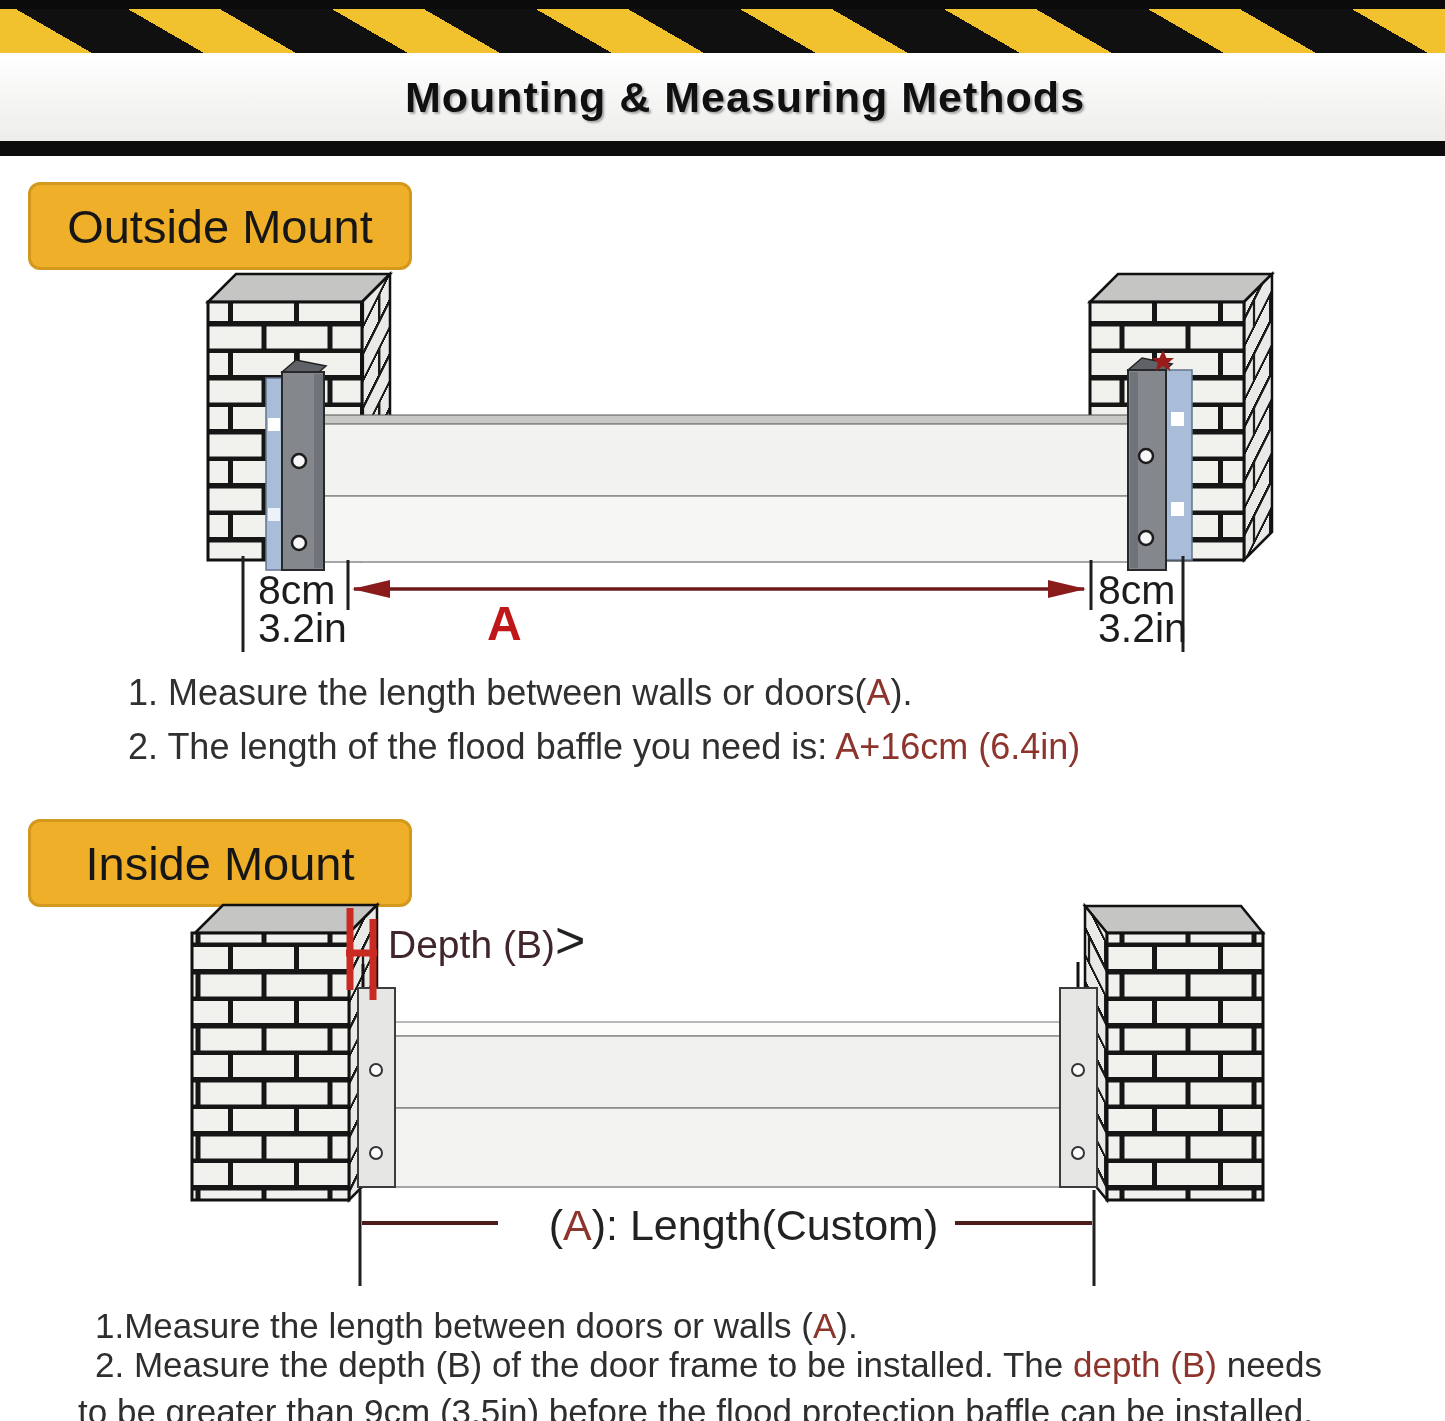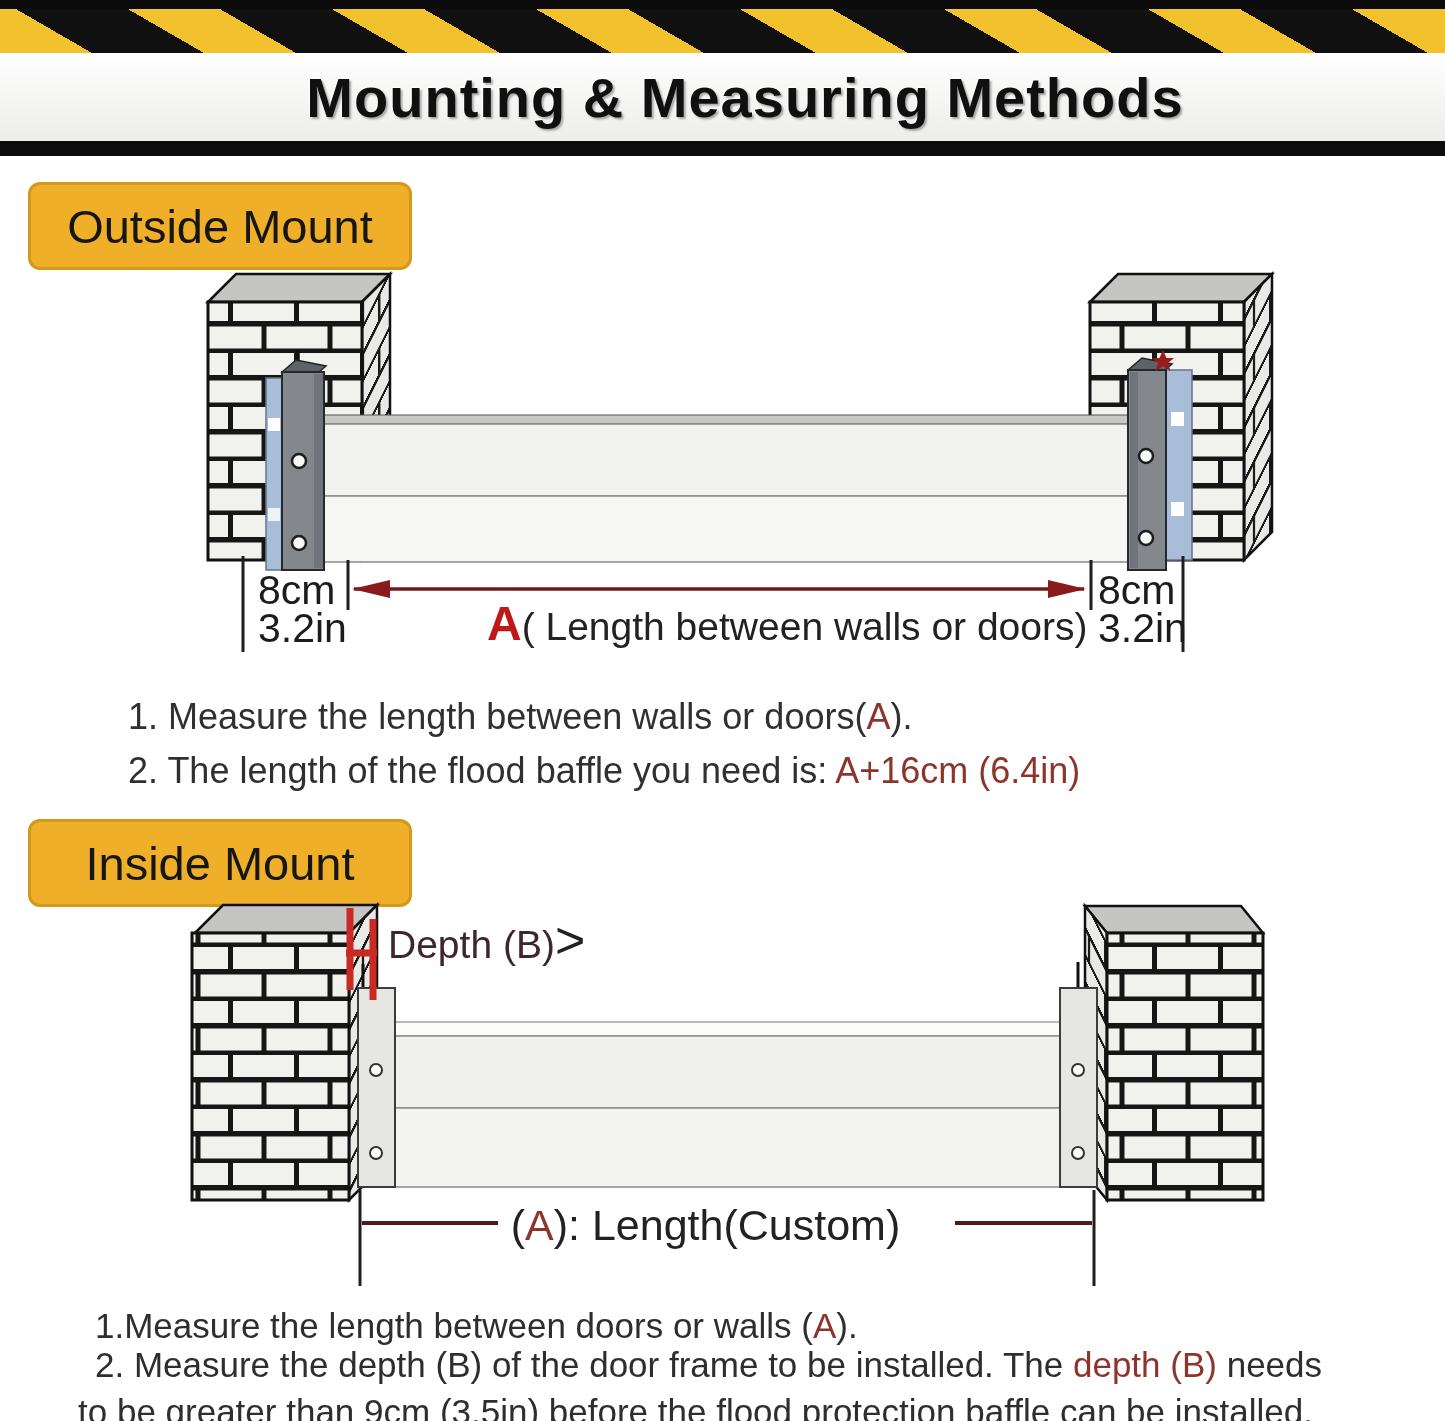--- a/index.html
+++ b/index.html
@@ -4,47 +4,47 @@
 <style>
   html,body{margin:0;padding:0;background:#ffffff;}
   .canvas{position:relative;width:1445px;height:1421px;background:#ffffff;overflow:hidden;
           font-family:"Liberation Sans","DejaVu Sans",sans-serif;color:#222;}
   
   .hdr-top{position:absolute;left:0;top:0;width:100%;height:9px;background:#0b0b0b;}
   .hazard{position:absolute;left:0;top:9px;width:100%;height:44px;
           background:repeating-linear-gradient(30deg,#f2c12e 0 46px,#101010 46px 102px);}
   .title-band{position:absolute;left:0;top:53px;width:100%;height:88px;
               background:linear-gradient(#ffffff,#ededeb);display:flex;align-items:center;justify-content:center;}
-  .title{font-size:56px;font-weight:bold;color:#101010;letter-spacing:1px;
+  .title{font-size:43px;font-weight:bold;color:#101010;letter-spacing:1px;
          text-shadow:2px 2px 2px rgba(110,110,110,.55), -1px -1px 0 rgba(255,255,255,.8);margin-left:45px;}
   .hdr-bottom{position:absolute;left:0;top:141px;width:100%;height:15px;background:#0c0c0c;}
   
   .badge{position:absolute;left:28px;width:384px;height:88px;background:#efaf29;border:3px solid #d2991c;
          border-radius:12px;display:flex;align-items:center;justify-content:center;
          font-size:47px;color:#161616;box-sizing:border-box;}
   .badge.outside{top:182px;}
   .badge.inside{top:819px;}
   
   .gfx{position:absolute;left:0;top:0;width:1445px;height:1421px;}
   
   .ovl{position:absolute;line-height:1;white-space:nowrap;}
   .dim{font-size:41px;color:#1c1c1c;}
   .d-l1{left:258px;top:570px;} .d-l2{left:258px;top:608px;}
   .d-r1{left:1098px;top:570px;} .d-r2{left:1098px;top:608px;}
   .spanlabel{left:487px;top:600px;display:flex;align-items:baseline;}
   .bigA{font-size:48px;font-weight:bold;color:#c01818;}
   .span-rest{font-size:39px;color:#222;}
-  .steps{left:128px;top:690px;font-size:36px;color:#303030;line-height:54px;}
+  .steps{left:128px;top:666px;font-size:36px;color:#303030;line-height:54px;}
   .steps p{margin:0;}
   .red{color:#8d352c;}
   .depth{left:388px;top:914px;display:flex;align-items:baseline;}
   .depth-label{font-size:39px;color:#40262a;}
   .depth-gt{font-size:52px;color:#222;}
   .depth-val{font-size:44px;color:#8d352c;}
-  .lencustom{left:483px;top:1204px;width:445px;text-align:center;font-size:43px;color:#222;}
+  .lencustom{left:521px;top:1204px;width:445px;text-align:center;font-size:43px;color:#222;}
   .b1{left:95px;top:1308px;font-size:35px;color:#2e2e2e;}
   .b2{left:78px;top:1341px;font-size:35px;color:#2e2e2e;line-height:47px;white-space:nowrap;}
   .b2 .l1{padding-left:17px;}
 </style>
 </head>
 <body>
 
 <div class="canvas">
 
   <div class="hdr-top"></div>
@@ -182,21 +182,20 @@
     </g>
   </svg>
 
   <div class="ovl dim d-l1">8cm</div>
   <div class="ovl dim d-l2">3.2in</div>
   <div class="ovl dim d-r1">8cm</div>
   <div class="ovl dim d-r2">3.2in</div>
 
   <div class="ovl spanlabel">
     <span class="bigA">A</span>
-    <span class="span-rest">( Length between walls or doors)</span>
   </div>
 
   <div class="ovl steps">
     <p><span>1. Measure the length between walls or doors(</span><span class="red">A</span><span>).</span></p>
     <p><span>2. The length of the flood baffle you need is: </span><span class="red">A+16cm (6.4in)</span></p>
   </div>
 
   <div class="ovl depth">
     <span class="depth-label">Depth (B) </span>
     <span class="depth-gt">&gt;</span>

